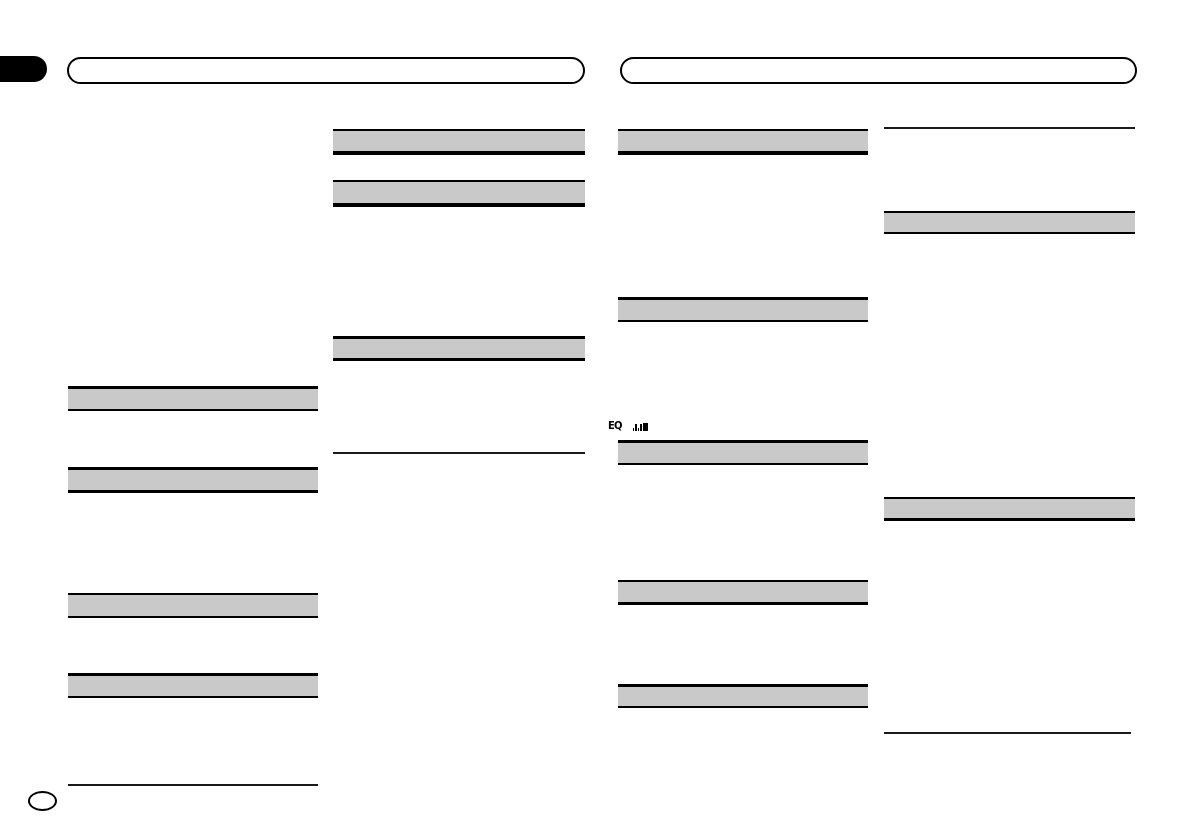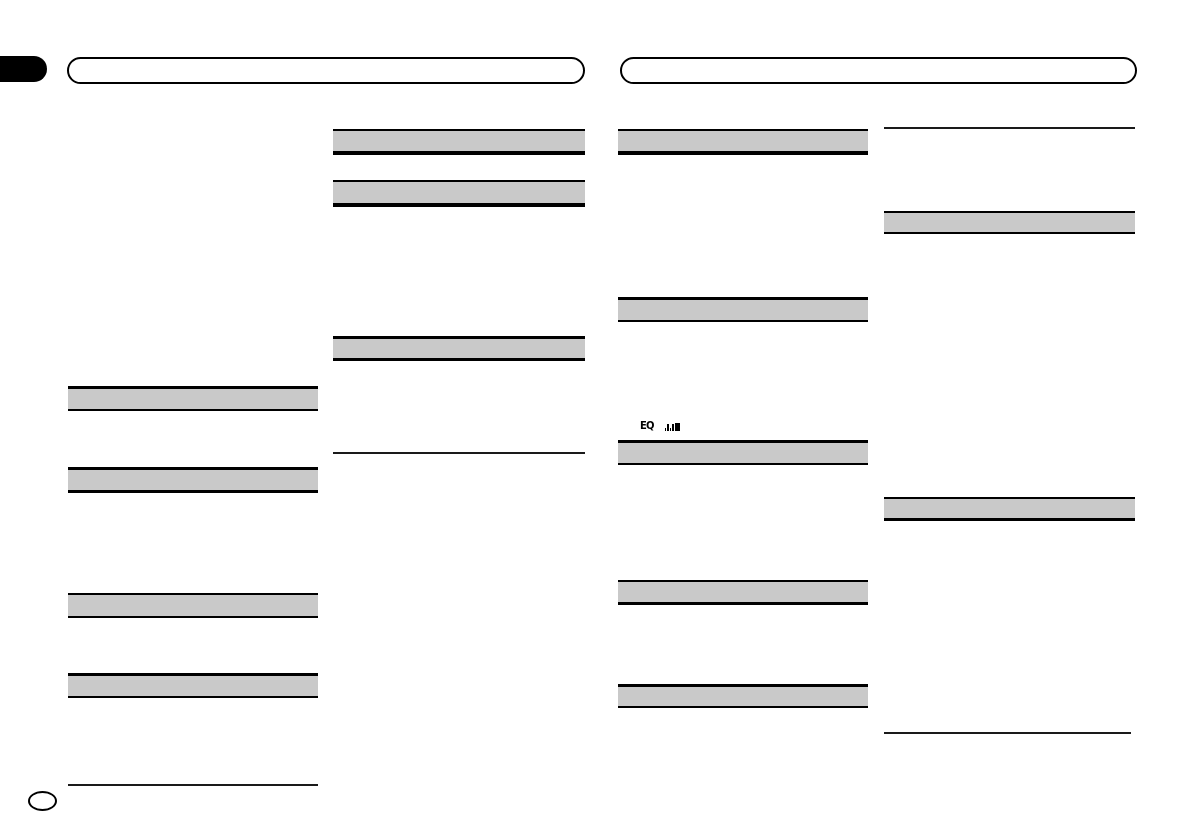--- a/index.html
+++ b/index.html
@@ -41,21 +41,21 @@
     border-bottom:solid var(--ink);
     box-sizing:content-box;
   }
   .rule{
     position:absolute;
     height:1.5px;
     background:var(--thin-rule);
   }
   
   .eq-icon{
-    position:absolute;left:640px;top:419px;height:12px;
+    position:absolute;left:608px;top:419px;height:12px;
     display:flex;align-items:flex-end;gap:11px;
   }
   .eq-text{
     font-family:"DejaVu Sans",sans-serif;
     font-weight:bold;font-size:10px;line-height:10px;
     letter-spacing:-0.8px;color:var(--ink);
   }
   .eq-bars{display:flex;align-items:flex-end;gap:1px;height:10px;}
   .eq-bars i{display:block;width:1.5px;background:var(--ink);}
   .eq-bars i.blk{width:5px;}

